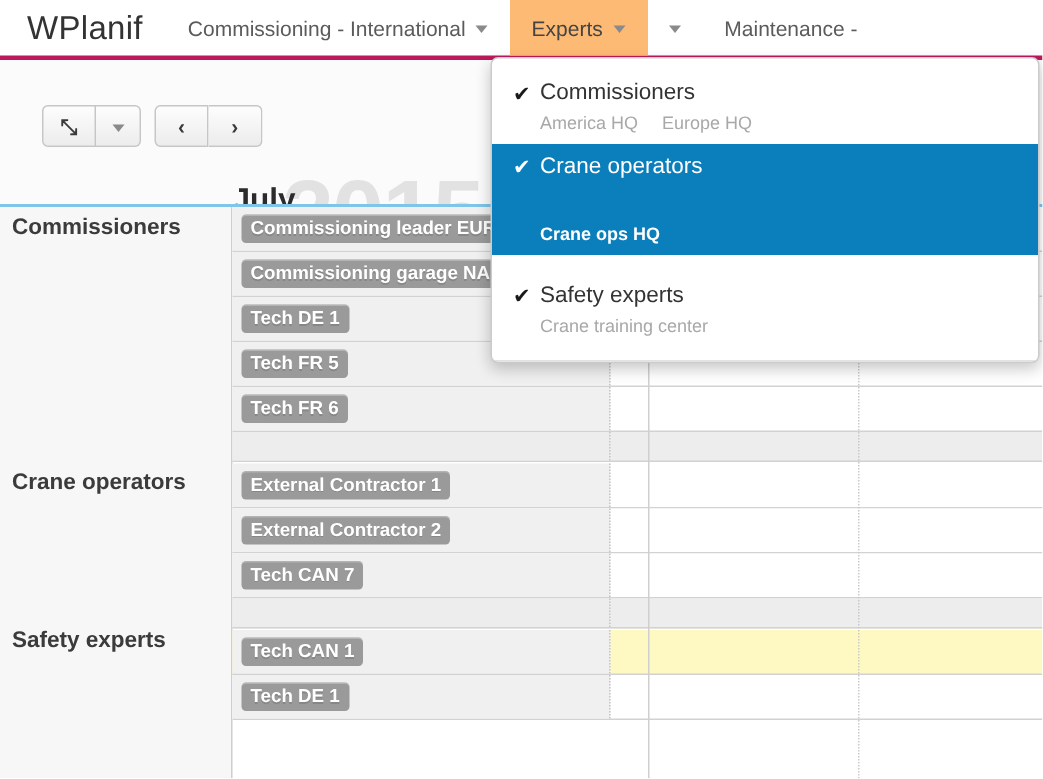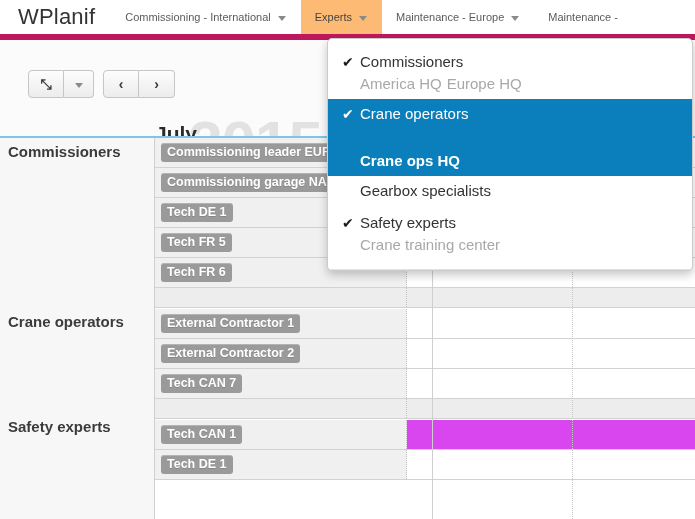--- a/index.html
+++ b/index.html
@@ -8,34 +8,34 @@
     font-family: "Liberation Sans", sans-serif;
     background:#ffffff;
     -webkit-font-smoothing:antialiased;
     position:relative;
   }
 
   
   #tabbar{
     position:absolute; left:0; top:0; width:695px; height:40px;
     background:#ffffff;
-    border-bottom:6px solid #be185d;
+    border-bottom:3px solid #be185d;
     display:flex; align-items:stretch;
     z-index:5;
   }
   #brand{
     display:flex; align-items:center;
     padding:0 16px 0 18px;
     font-size:22px; color:#333; letter-spacing:.2px;
     white-space:nowrap;
   }
   .tab{
     display:flex; align-items:center; gap:7px;
     padding:0 14px;
-    font-size:11px; color:#5b5b5b;
+    font-size:14px; color:#5b5b5b;
     white-space:nowrap;
     border-right:1px solid transparent;
     cursor:default;
   }
   .tab.active{
     background:#fdba74;
     color:#444;
   }
   .caret{
     width:0;height:0;
@@ -111,21 +111,21 @@
   }
 
   #rowspane{
     position:absolute; left:155px; top:0; width:540px; height:381px;
   }
   .row{
     position:absolute; left:0; width:540px; height:30px;
     border-bottom:1px solid #d2d2d2;
     background:#ffffff;
   }
-  .row.alt{ background:#d946ef; }
+  .row.alt{ background:#fef9c3; }
   .rowres{
     position:absolute; left:0; top:0; width:252px; height:29px;
     background:#f0f0f0;
     border-right:1px dotted #c4c4c4;
   }
   .spacerrow{
     position:absolute; left:0; width:540px; height:20px;
     background:#ededed;
     border-bottom:1px solid #d2d2d2;
   }
@@ -174,23 +174,23 @@
   }
   .mi.sel .mi-main{ color:#ffffff; }
   .tick{
     width:18px; flex:0 0 18px;
     font-size:14px; color:#1a1a1a;
     text-align:left;
   }
   .mi.sel .tick{ color:#ffffff; }
   .mi-sub{
     padding-left:32px;
-    font-size:15px; color:#a8a8a8;
+    font-size:12px; color:#a8a8a8;
     margin-top:3px;
-    display:flex; gap:5px;text-align:right;
+    display:flex; gap:16px;text-align:right;
   }
   .mi.sel .mi-sub{ color:#ffffff; font-weight:bold;margin-top:28px; }
   .msep{
     height:1px; background:#e2e2e2; margin:9px 0 0 0;
   }
   #selectall{
     padding:13px 0 15px 32px;
     font-size:15px; color:#333;
     cursor:default;
   }
@@ -205,21 +205,20 @@
     <span>Commissioning - International</span>
     <span class="caret"></span>
   </div>
 
   <div class="tab active">
     <span>Experts</span>
     <span class="caret"></span>
   </div>
 
   <div class="tab">
-    <span>Maintenance - Europe</span>
     <span class="caret"></span>
   </div>
 
   <div class="tab">
     <span>Maintenance -</span>
   </div>
 </div>
 
 <div id="toolbar">
 
@@ -344,24 +343,20 @@
     <div class="mi-main">
       <span class="tick">✔</span>
       <span>Crane operators</span>
     </div>
     <div class="mi-sub">
       <span>Crane ops HQ</span>
     </div>
   </div>
 
   <div class="mi">
-    <div class="mi-main">
-      <span class="tick"></span>
-      <span>Gearbox specialists</span>
-    </div>
   </div>
 
   <div class="mi">
     <div class="mi-main">
       <span class="tick">✔</span>
       <span>Safety experts</span>
     </div>
     <div class="mi-sub">
       <span>Crane training center</span>
     </div>

